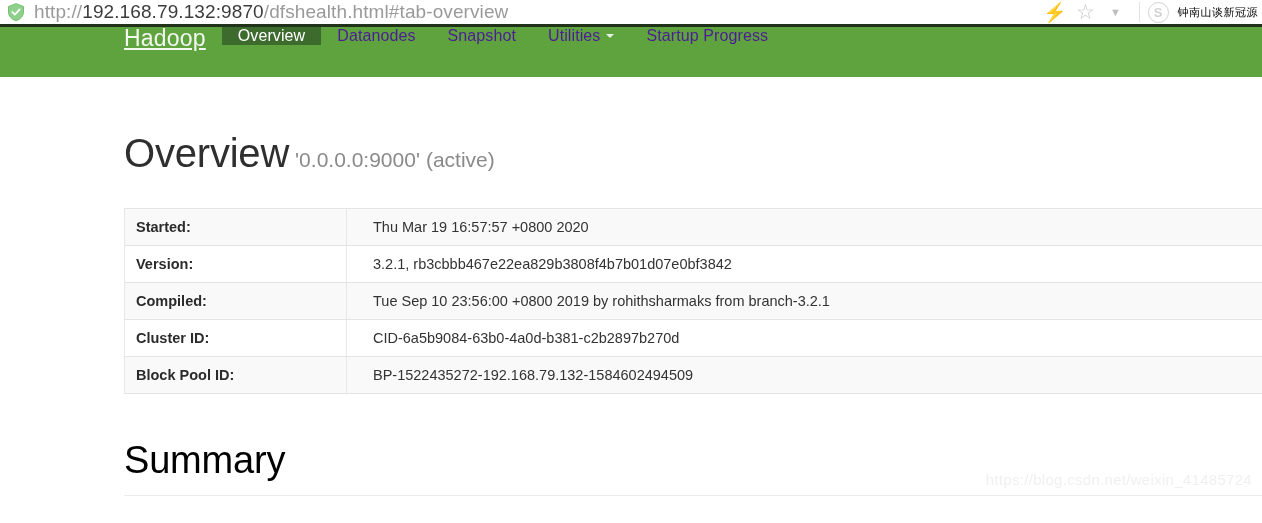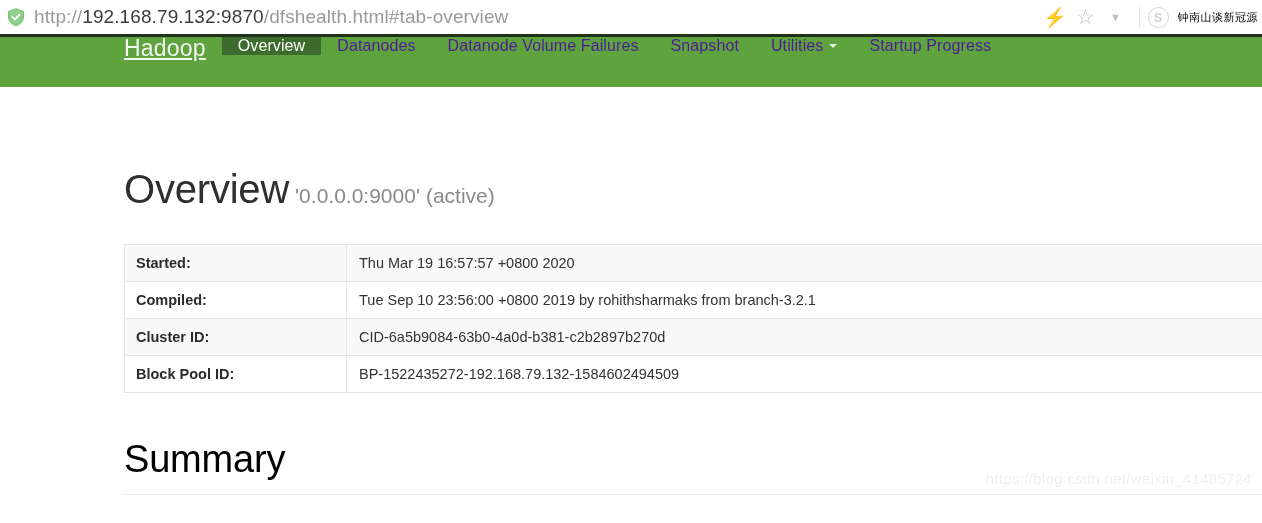--- a/index.html
+++ b/index.html
@@ -6,21 +6,21 @@
   html, body {
     margin: 0; padding: 0;
     width: 1262px; height: 523px;
     overflow: hidden;
     background: #ffffff;
     font-family: "Liberation Sans", sans-serif;
   }
 
   
   .browser-chrome {
-    height: 34px;
+    height: 24px;
     background: #ffffff;
     display: flex;
     align-items: center;
     padding: 0 8px 0 6px;
     position: relative;
   }
   .shield-icon { width: 20px; height: 20px; flex: 0 0 20px; margin-right: 8px; }
   .url-text {
     font-size: 19px;
     color: #9a9a9a;
@@ -98,21 +98,21 @@
   }
 
   
   .page {
     padding-left: 124px;
     padding-right: 0;
     position: relative;
   }
   .page-title {
     margin: 0;
-    padding-top: 80px;
+    padding-top: 54px;
     font-size: 40px;
     font-weight: normal;
     color: #2f2f2f;
     letter-spacing: -0.2px;
     line-height: 1.1;
     white-space: nowrap;
   }
   .page-title .subtitle {
     font-size: 21px;
     color: #8a8a8a;
@@ -126,21 +126,21 @@
     width: calc(100% + 0px);
     border-collapse: collapse;
     table-layout: fixed;
     border-top: 1px solid #e4e4e4;
   }
   .info-table tr { height: 37px; }
   .info-table tr:nth-child(odd) { background: #f9f9f9; }
   .info-table tr:nth-child(even) { background: #ffffff; }
   .info-table td {
     border-bottom: 1px solid #e4e4e4;
-    padding: 0 12px;
+    padding: 0 26px;
     font-size: 14.5px;
     color: #333333;
     vertical-align: middle;
     white-space: nowrap;
     overflow: hidden;
   }
   .info-table td.label {
     width: 222px;
     font-weight: bold;
     border-right: 1px solid #e8e8e8;
@@ -203,23 +203,20 @@
 
 <div class="navbar">
   <a class="nav-brand" href="#">Hadoop</a>
   <a class="nav-item active" href="#">
     <span>Overview</span>
   </a>
   <a class="nav-item" href="#">
     <span>Datanodes</span>
   </a>
   <a class="nav-item" href="#">
-    <span>Datanode Volume Failures</span>
-  </a>
-  <a class="nav-item" href="#">
     <span>Snapshot</span>
   </a>
   <a class="nav-item" href="#">
     <span>Utilities</span>
     <span class="nav-caret"></span>
   </a>
   <a class="nav-item" href="#">
     <span>Startup Progress</span>
   </a>
 </div>
@@ -228,20 +225,24 @@
 
   <h1 class="page-title"><span>Overview</span><span class="subtitle">'0.0.0.0:9000'</span><span class="subtitle">(active)</span></h1>
 
   <table class="info-table">
     <tbody>
       <tr>
         <td class="label">Started:</td>
         <td>Thu Mar 19 16:57:57 +0800 2020</td>
       </tr>
       <tr>
+        <td class="label">Version:</td>
+        <td>3.2.1, rb3cbbb467e22ea829b3808f4b7b01d07e0bf3842</td>
+      </tr>
+      <tr>
         <td class="label">Compiled:</td>
         <td>Tue Sep 10 23:56:00 +0800 2019 by rohithsharmaks from branch-3.2.1</td>
       </tr>
       <tr>
         <td class="label">Cluster ID:</td>
         <td>CID-6a5b9084-63b0-4a0d-b381-c2b2897b270d</td>
       </tr>
       <tr>
         <td class="label">Block Pool ID:</td>
         <td>BP-1522435272-192.168.79.132-1584602494509</td>

